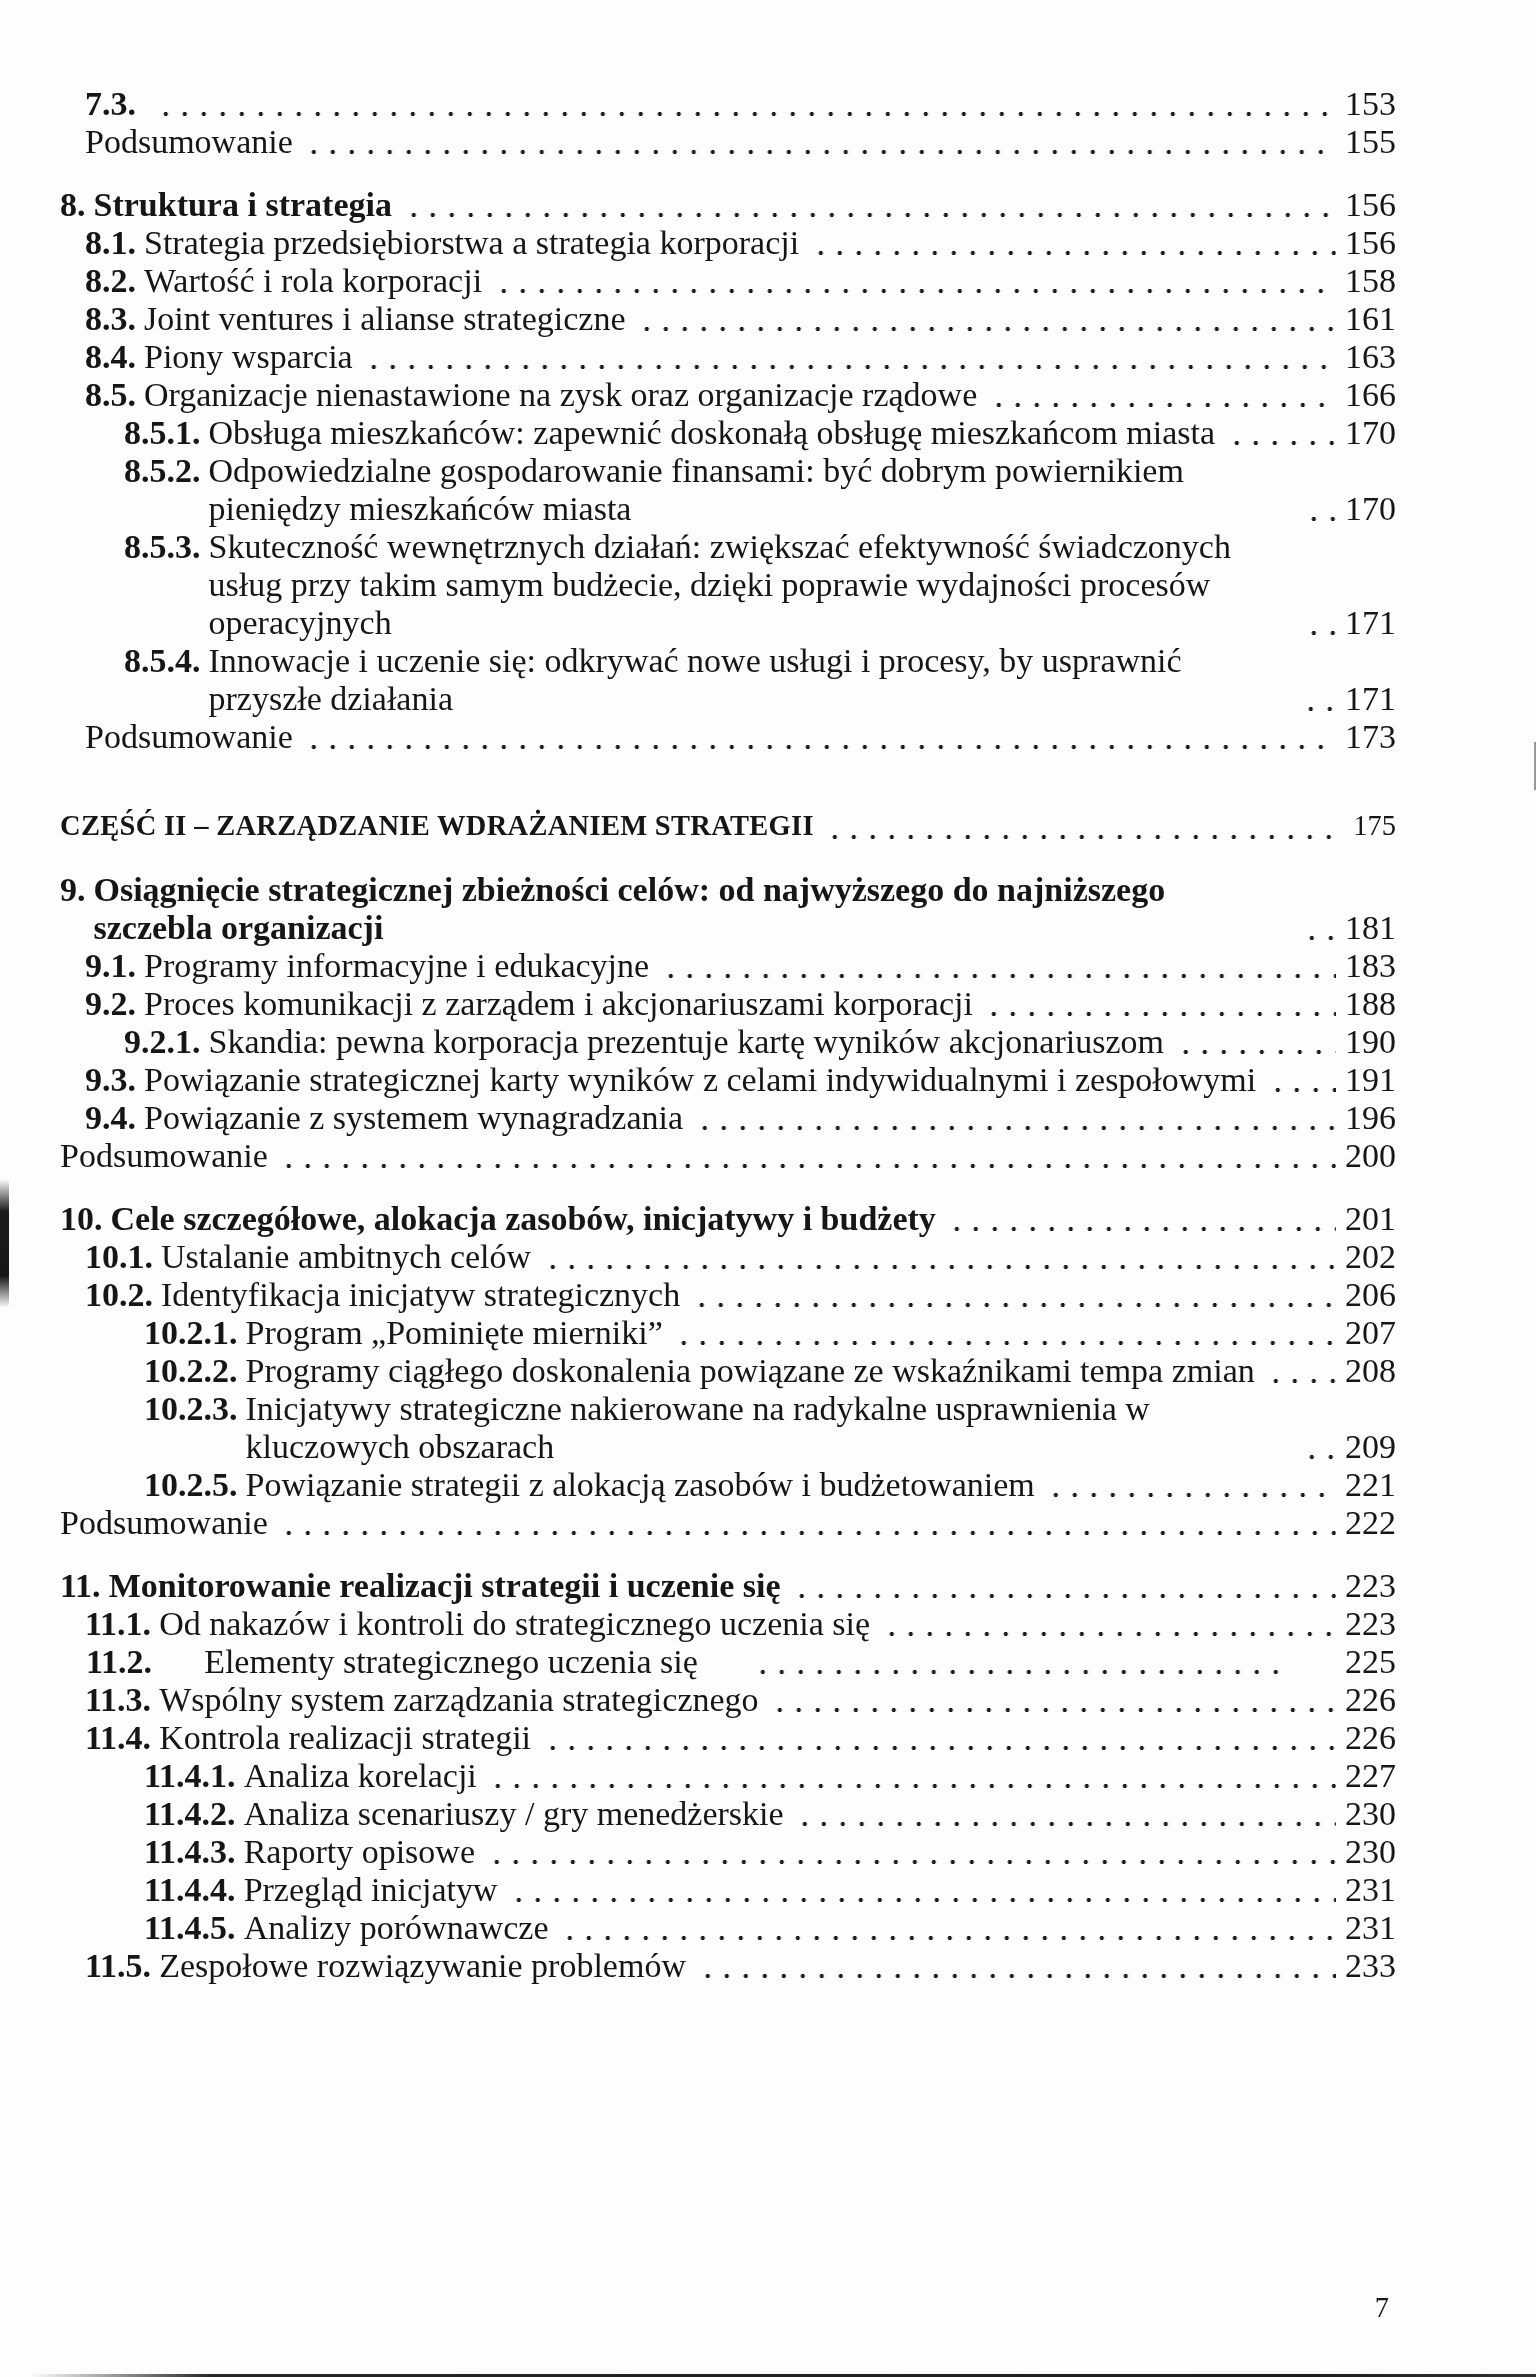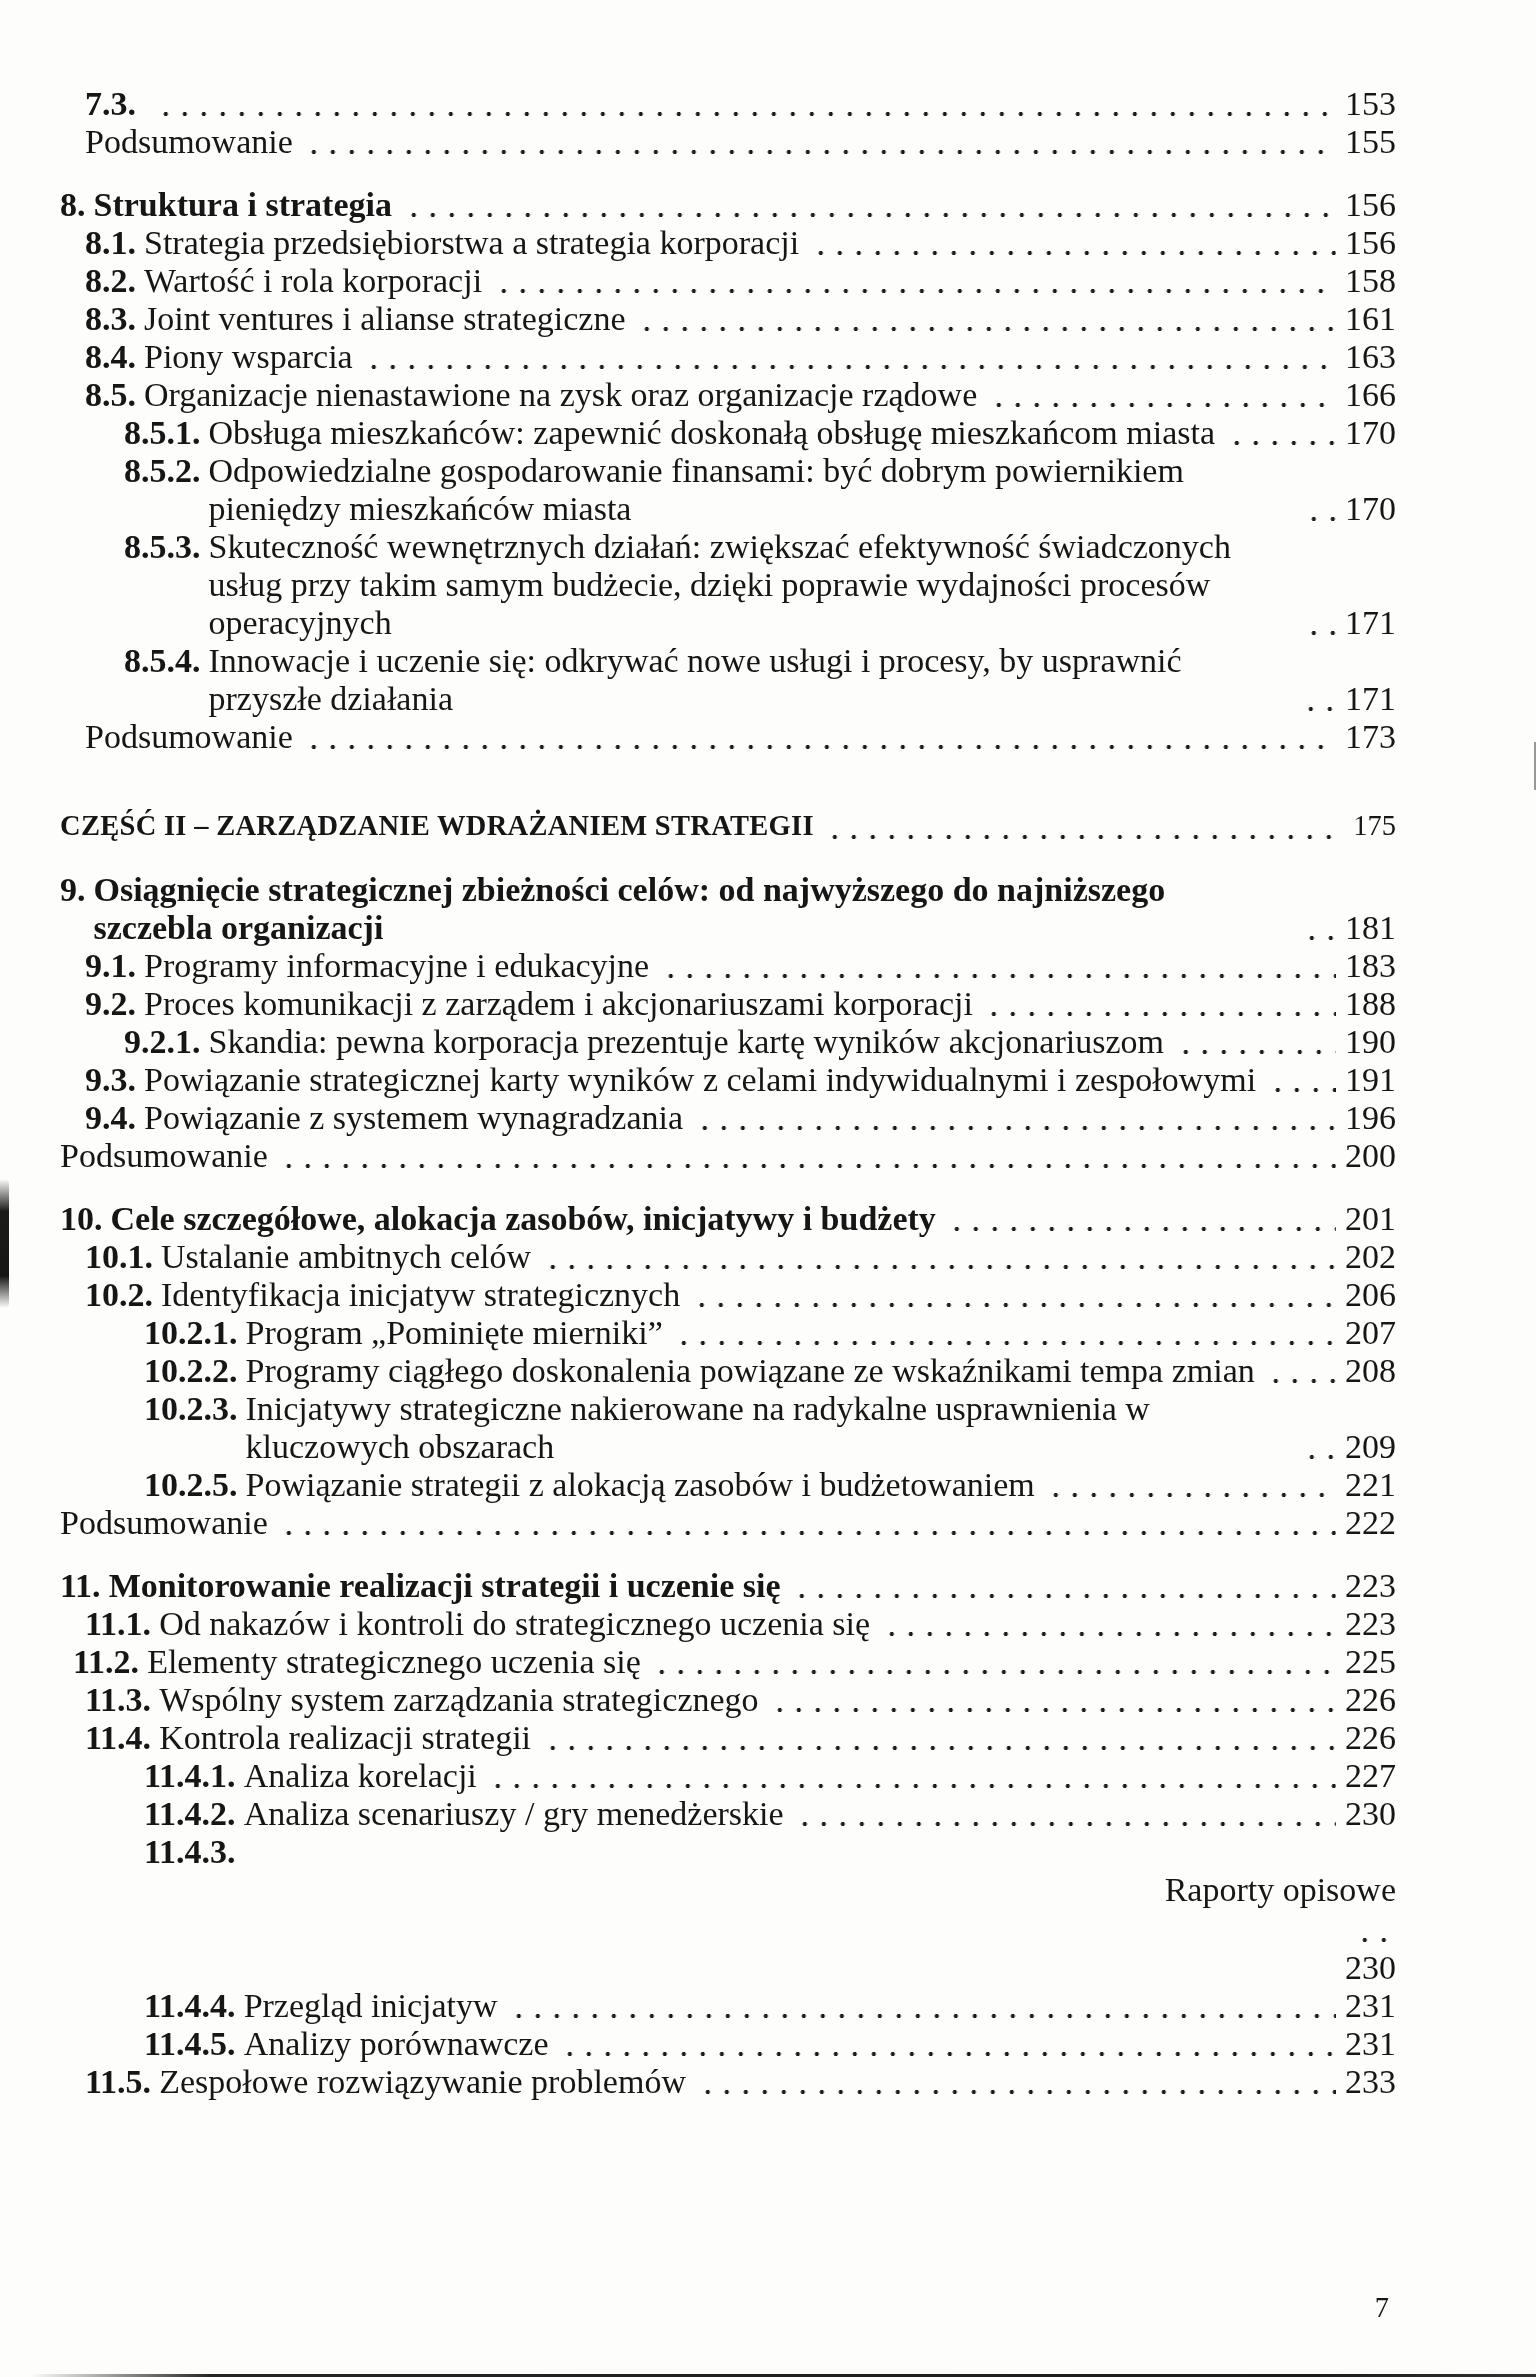--- a/index.html
+++ b/index.html
@@ -279,21 +279,21 @@
           <span class="title">Monitorowanie realizacji strategii i uczenie się</span>
           <span class="leader"></span>
           <span class="page-num">223</span>
         </div>
         <div class="entry sub" style="margin-left: 25px;">
           <span class="num">11.1.</span>
           <span class="title">Od nakazów i kontroli do strategicznego uczenia się</span>
           <span class="leader"></span>
           <span class="page-num">223</span>
         </div>
-        <div class="entry sub" style="margin-left: 13px;">
+        <div class="entry sub" style="margin-left: 26px; gap: 44px;">
           <span class="num">11.2.</span>
           <span class="title">Elementy strategicznego uczenia się</span>
           <span class="leader"></span>
           <span class="page-num">225</span>
         </div>
         <div class="entry sub" style="margin-left: 25px; justify-content: center;">
           <span class="num">11.3.</span>
           <span class="title">Wspólny system zarządzania strategicznego</span>
           <span class="leader"></span>
           <span class="page-num">226</span>
@@ -309,21 +309,21 @@
           <span class="title">Analiza korelacji</span>
           <span class="leader"></span>
           <span class="page-num">227</span>
         </div>
         <div class="entry sub" style="margin-left: 84px;">
           <span class="num">11.4.2.</span>
           <span class="title">Analiza scenariuszy / gry menedżerskie</span>
           <span class="leader"></span>
           <span class="page-num">230</span>
         </div>
-        <div class="entry sub" style="margin-left: 84px; flex-direction: column;">
+        <div class="entry sub" style="margin-left: 84px;">
           <span class="num">11.4.3.</span>
           <span class="title">Raporty opisowe</span>
           <span class="leader"></span>
           <span class="page-num">230</span>
         </div>
         <div class="entry sub" style="margin-left: 84px;">
           <span class="num">11.4.4.</span>
           <span class="title">Przegląd inicjatyw</span>
           <span class="leader"></span>
           <span class="page-num">231</span>

